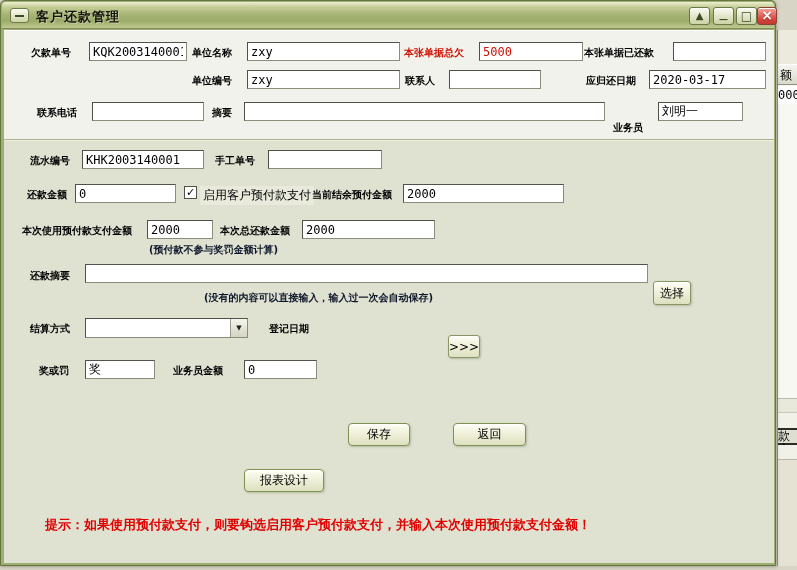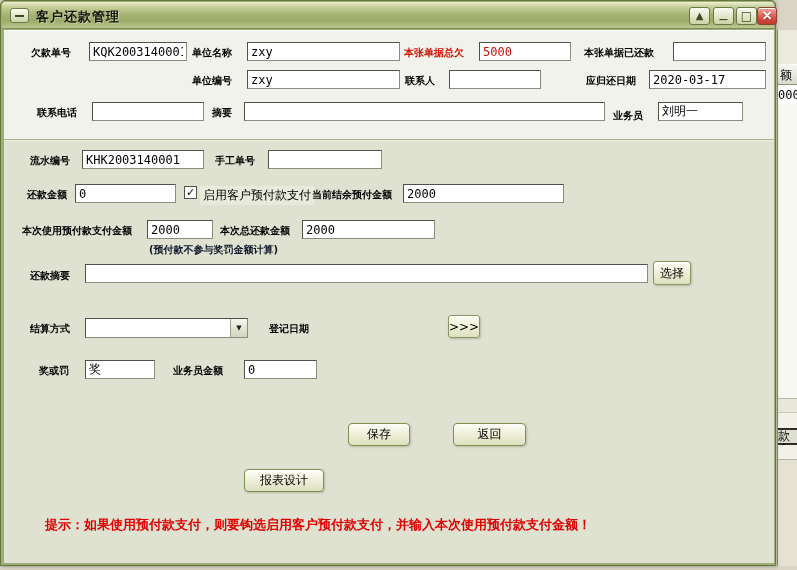--- a/index.html
+++ b/index.html
@@ -70,21 +70,21 @@
   .combo { position:absolute; width:163px; height:20px; background:#fff;
            border:1px solid #50524a; border-bottom-color:#8a8c7c; border-right-color:#8a8c7c; }
   .combo .drop { position:absolute; right:0; top:0; width:17px; height:18px;
                  background:linear-gradient(#f6f6ec,#d4d4c2); border-left:1px solid #9a9c88;
                  font-size:7px; line-height:18px; text-align:center; color:#222; cursor:pointer; }
   .sbtn { position:absolute; height:23px; border:1px solid #7f9153; border-radius:4px;
           background:linear-gradient(180deg,#fefef6,#ebecd2 60%,#dde0c0);
           font-size:12px; color:#000; text-align:center; cursor:pointer;
           box-shadow:inset 0 1px 0 rgba(255,255,255,.8), 1px 1px 2px rgba(90,100,60,.3);
           font-family:"DejaVu Sans",sans-serif; padding:0; }
-  .sbtn.small { height:24px; border-radius:3px; border-color:#8a9566; }
+  .sbtn.small { height:24px; border-radius:3px; border-color:#8a9566;margin-top:20px; }
 </style>
 </head>
 <body>
 
 <div class="bg-strip">
   <div class="bgs-top"></div>
   <div class="bgs-colheader">额</div>
   <div class="bgs-cell">000</div>
   <div class="bgs-band b1"></div>
   <div class="bgs-band b2"></div>
@@ -109,36 +109,36 @@
   <div class="client">
     <div class="panel-top"></div>
     <div class="panel-bottom"></div>
   </div>
 
   <span class="lbl" style="left:30px;top:45px">欠款单号</span>
   <input class="inp" style="left: 88px; top: 41px; width: 98px;" value="KQK2003140001">
   <span class="lbl" style="left:191px;top:45px">单位名称</span>
   <input class="inp" style="left: 246px; top: 41px; width: 153px;" value="zxy">
   <span class="lbl red" style="left:403px;top:45px">本张单据总欠</span>
-  <input class="inp red" style="left: 478px; top: 41px; width: 92px;" value="5000">
+  <input class="inp red" style="left: 478px; top: 41px; width: 104px;" value="5000">
   <span class="lbl" style="left:583px;top:45px">本张单据已还款</span>
   <input class="inp" style="left: 672px; top: 41px; width: 93px;" value="">
 
   <span class="lbl" style="left:191px;top:73px">单位编号</span>
   <input class="inp" style="left: 246px; top: 69px; width: 153px;" value="zxy">
   <span class="lbl" style="left:404px;top:73px">联系人</span>
   <input class="inp" style="left: 448px; top: 69px; width: 92px;" value="">
   <span class="lbl" style="left:585px;top:73px">应归还日期</span>
   <input class="inp" style="left: 648px; top: 69px; width: 117px;" value="2020-03-17">
 
   <span class="lbl" style="left:36px;top:105px">联系电话</span>
   <input class="inp" style="left: 91px; top: 101px; width: 112px;" value="">
   <span class="lbl" style="left:211px;top:105px">摘要</span>
   <input class="inp" style="left: 243px; top: 101px; width: 361px;" value="">
-  <span class="lbl" style="left:612px;top:108px">业务员</span>
+  <span class="lbl" style="left:612px;top:120px">业务员</span>
   <input class="inp" style="left: 657px; top: 101px; width: 85px; font-family: &quot;DejaVu Sans&quot;, sans-serif;" value="刘明一">
 
   <span class="lbl" style="left:29px;top:153px">流水编号</span>
   <input class="inp" style="left: 81px; top: 149px; width: 122px;" value="KHK2003140001">
   <span class="lbl" style="left:214px;top:153px">手工单号</span>
   <input class="inp" style="left: 267px; top: 149px; width: 114px;" value="">
 
   <span class="lbl" style="left:26px;top:187px">还款金额</span>
   <input class="inp" style="left: 74px; top: 183px; width: 101px;" value="0">
   <span class="cb" style="left:183px;top:185px"><span>✓</span></span>
@@ -148,20 +148,21 @@
 
   <span class="lbl" style="left:21px;top:223px">本次使用预付款支付金额</span>
   <input class="inp" style="left: 146px; top: 219px; width: 66px;" value="2000">
   <span class="lbl" style="left:219px;top:223px">本次总还款金额</span>
   <input class="inp" style="left: 301px; top: 219px; width: 133px;" value="2000">
   <span class="lbl blue" style="left:148px;top:242px">(预付款不参与奖罚金额计算)</span>
 
   <span class="lbl" style="left:29px;top:268px">还款摘要</span>
   <input class="inp" style="left: 84px; top: 263px; width: 563px;" value="">
   <button class="sbtn small" style="left:652px;top:260px;width:38px">选择</button>
+  <span class="lbl blue" style="left:203px;top:290px">(没有的内容可以直接输入，输入过一次会自动保存)</span>
 
   <span class="lbl" style="left:29px;top:321px">结算方式</span>
   <span class="combo" style="left:84px;top:317px">
     <span style="position:absolute;left:3px;top:2px;font-size:12px"></span>
     <span class="drop">▼</span>
   </span>
   <span class="lbl" style="left:268px;top:321px">登记日期</span>
   <button class="sbtn small" style="left:447px;top:314px;width:32px;height:23px">&gt;&gt;&gt;</button>
 
   <span class="lbl" style="left:38px;top:363px">奖或罚</span>

